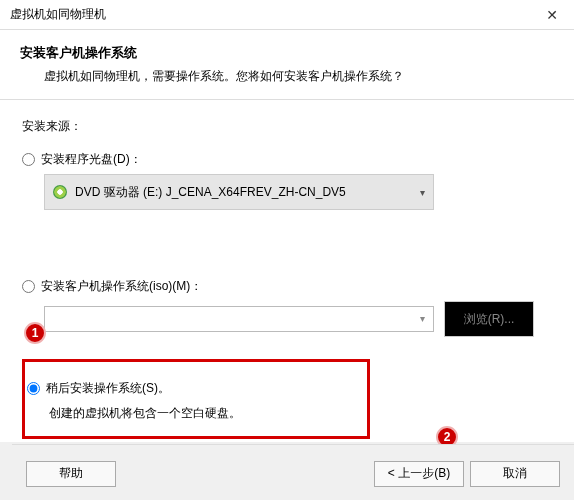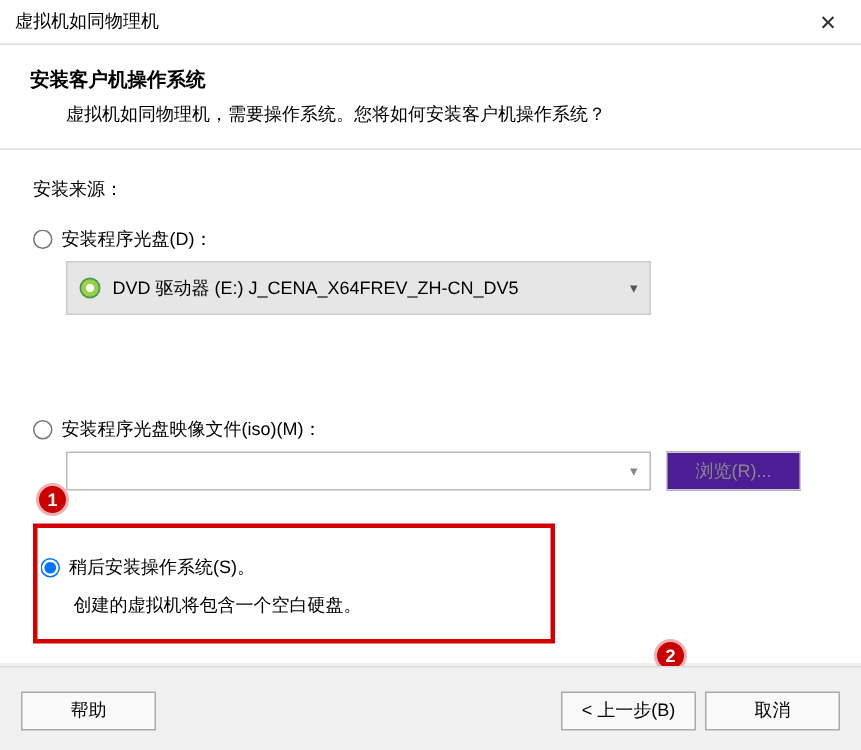--- a/index.html
+++ b/index.html
@@ -101,22 +101,22 @@
   }
   .iso-input .chev {
     position: absolute;
     right: 8px;
     top: 6px;
     font-size: 10px;
     color: #888;
   }
   .browse-btn {
     width: 90px;
-    height: 26px;
-    background: #4c1d95;
+    height: 36px;
+    background: #000000;
     border: 1px solid #ccc;
     color: #888;
     font-size: 12px;
   }
   .highlight-box {
     border: 3px solid #d40000;
     padding: 12px 14px 14px 2px;
     margin-top: 22px;
     width: 348px;
   }
@@ -133,21 +133,21 @@
     color: #fff;
     font-weight: bold;
     font-size: 12px;
     display: flex;
     align-items: center;
     justify-content: center;
   }
   .footer {
     position: absolute;
     bottom: 8px;
-    left: 0;
+    left: 12px;
     right: 0;
     padding: 10px 14px 0 14px;
     border-top: 1px solid #ddd;
     display: flex;
     gap: 6px;
     background: #f0f0f0;
     height: 48px;
     align-items: center;
   }
   .footer .spacer { flex: 1; }
@@ -198,21 +198,21 @@
   <div class="drive-select">
     <span class="cd-icon"></span>
     <span>DVD 驱动器 (E:) J_CENA_X64FREV_ZH-CN_DV5</span>
     <span class="chev">▾</span>
   </div>
 
   <div style="height:50px"></div>
 
   <div class="option-row">
     <input type="radio" name="src" style="">
-    <label>安装程序光盘映像文件(iso)(M)：</label>
+    <label>安装客户机操作系统(iso)(M)：</label>
   </div>
   <div class="iso-row">
     <div class="iso-input">
       <span class="chev">▾</span>
     </div>
     <button class="browse-btn" disabled="">浏览(R)...</button>
   </div>
 
   <div class="highlight-box">
     <div class="option-row">

